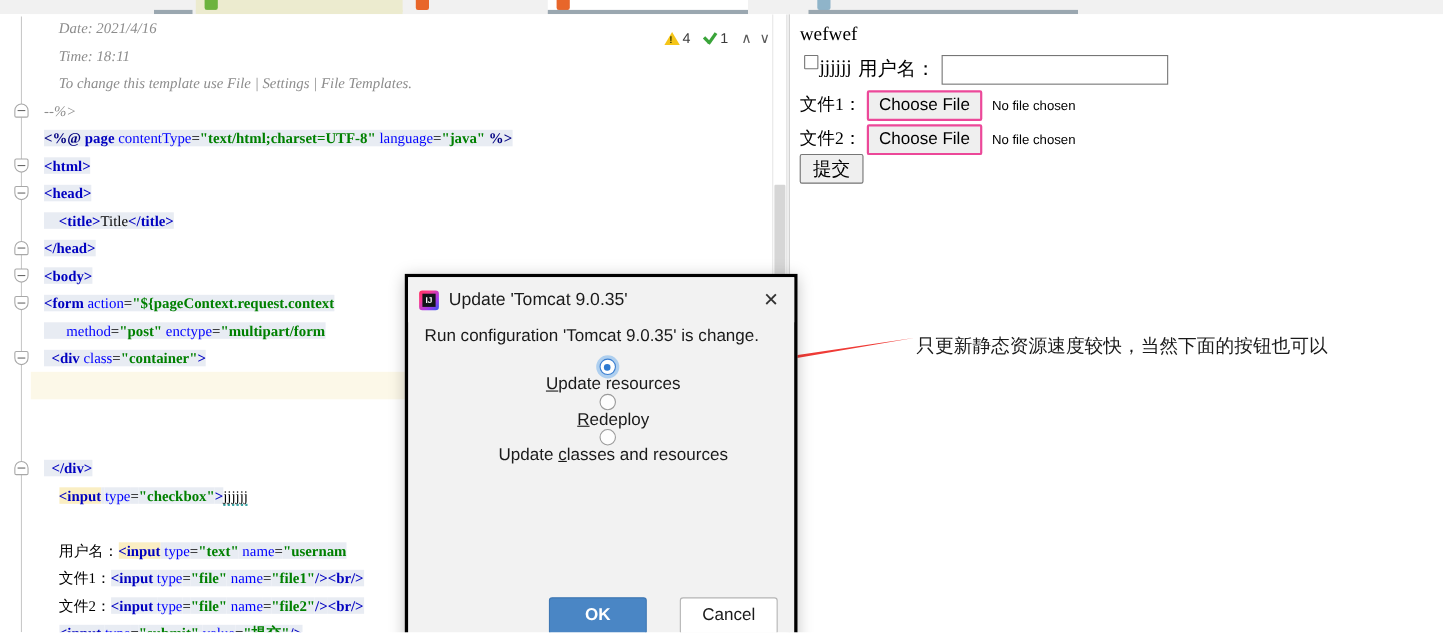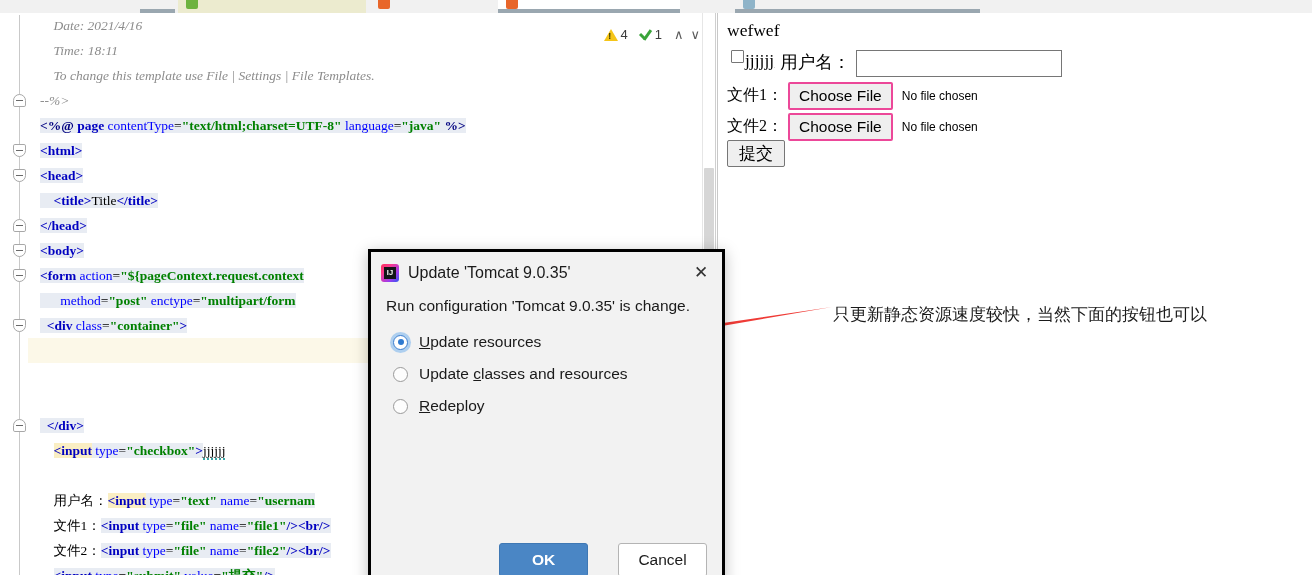--- a/index.html
+++ b/index.html
@@ -257,21 +257,21 @@
     font-size: 17px; color: #333; line-height: 21px;
     text-align: center; cursor: default;
   }
   .dlg-msg {
     font-size: 15.5px; color: #1a1a1a;
     padding: 4px 0 0 15px;
   }
   .radios { padding: 11px 0 0 22px; }
   .radio-row {
     display: flex; align-items: center;
-    height: 32px; cursor: default;
+    height: 32px; cursor: default; flex-direction: column;
   }
   .radio {
     width: 15px; height: 15px; border-radius: 50%;
     border: 1px solid #9a9a9a; background: #fdfdfd;
     margin-right: 11px; flex: none; position: relative;
   }
   .radio.sel {
     border: 1px solid #3c7fd0;
     background: #ffffff;
     box-shadow: 0 0 0 3px rgba(118,178,236,0.55);
@@ -408,25 +408,25 @@
       <span class="dlg-close">✕</span>
     </div>
     <div class="dlg-msg">Run configuration 'Tomcat 9.0.35' is change.</div>
     <div class="radios" id="radio-root">
         <div class="radio-row">
           <span class="radio sel"></span>
           <span class="radio-label"><span class="mn">U</span>pdate resources</span>
         </div>
         <div class="radio-row">
           <span class="radio"></span>
-          <span class="radio-label">Update <span class="mn">c</span>lasses and resources</span>
+          <span class="radio-label"><span class="mn">R</span>edeploy</span>
         </div>
         <div class="radio-row">
           <span class="radio"></span>
-          <span class="radio-label"><span class="mn">R</span>edeploy</span>
+          <span class="radio-label">Update <span class="mn">c</span>lasses and resources</span>
         </div>
       </div>
     <div class="dlg-buttons">
       <span class="btn btn-ok">OK</span>
       <span class="btn btn-cancel">Cancel</span>
     </div>
   </div>
 
 </div>
 

